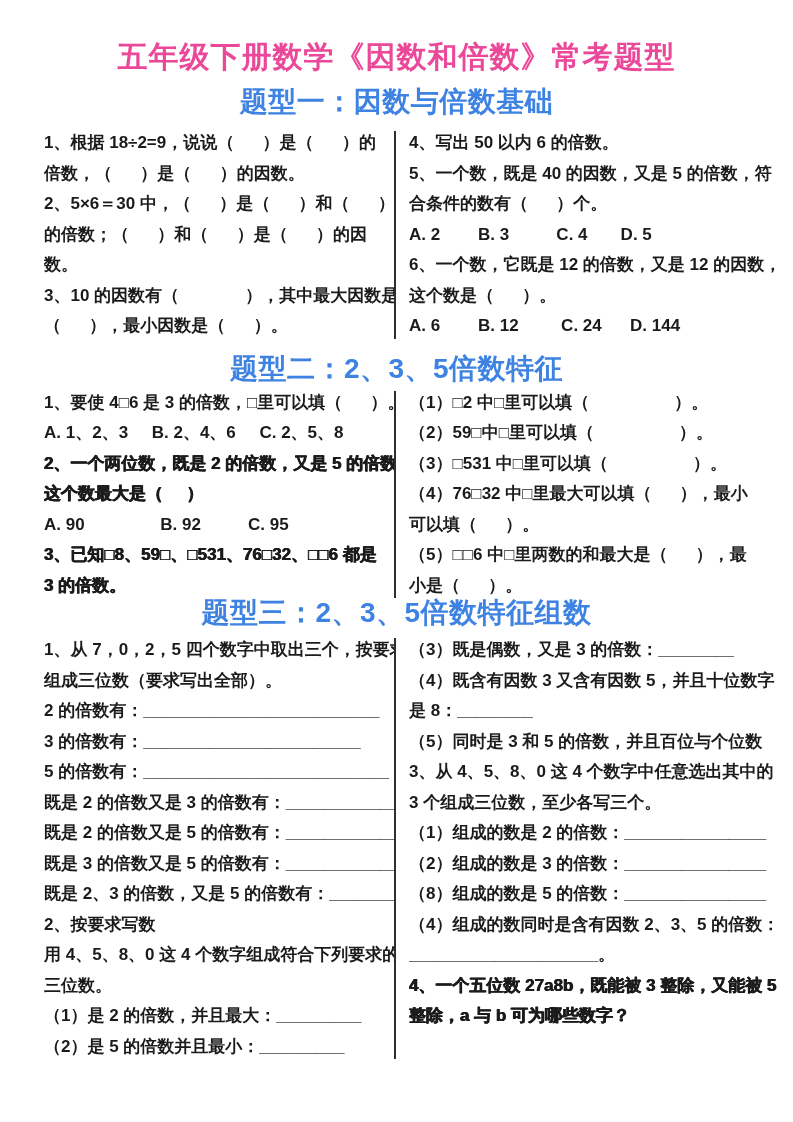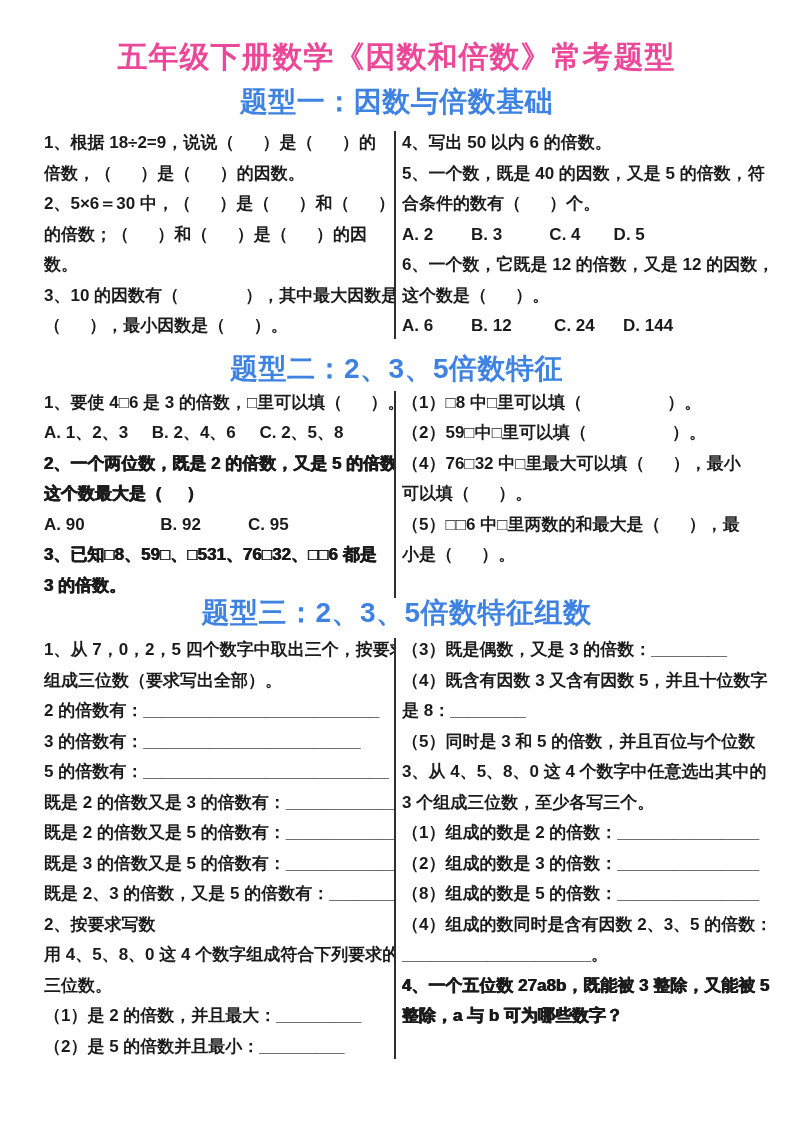--- a/index.html
+++ b/index.html
@@ -48,21 +48,21 @@
     align-items:stretch;
     padding:0 10px 0 44px;
   }
   .col{min-width:0;}
   .col.l{width:350px;flex:none;}
   .vdiv{
     flex:none;width:2px;
     background:var(--divider);
     margin:3px 0;
   }
-  .col.r{flex:1;padding-left:6px;}
+  .col.r{flex:1;padding-left:13px;}
   .ln{
     font-size:17px;
     line-height:30.5px;
     white-space:pre;
     overflow:hidden;
     font-weight:600;
   }
   .ln.b{
     text-shadow:0.4px 0 0 currentColor,-0.4px 0 0 currentColor;
   }
@@ -106,22 +106,23 @@
         <div class="ln">1、要使 4□6 是 3 的倍数，□里可以填（      ）。</div>
         <div class="ln">A. 1、2、3     B. 2、4、6     C. 2、5、8</div>
         <div class="ln b">2、一个两位数，既是 2 的倍数，又是 5 的倍数，</div>
         <div class="ln b">这个数最大是（     ）</div>
         <div class="ln">A. 90                B. 92          C. 95</div>
         <div class="ln b">3、已知□8、59□、□531、76□32、□□6 都是</div>
         <div class="ln b">3 的倍数。</div>
       </div>
       <div class="vdiv"></div>
       <div class="col r">
-        <div class="ln">（1）□8 中□里可以填（                  ）。</div>
+        <div class="ln">（1）□2 中□里可以填（                  ）。</div>
         <div class="ln">（2）59□中□里可以填（                  ）。</div>
+        <div class="ln">（3）□531 中□里可以填（                  ）。</div>
         <div class="ln">（4）76□32 中□里最大可以填（      ），最小</div>
         <div class="ln">可以填（      ）。</div>
         <div class="ln">（5）□□6 中□里两数的和最大是（      ），最</div>
         <div class="ln">小是（      ）。</div>
       </div>
     </div>
   </section>
 
   <section id="s3">
     <h2 class="sec-h">题型三：2、3、5倍数特征组数</h2>

